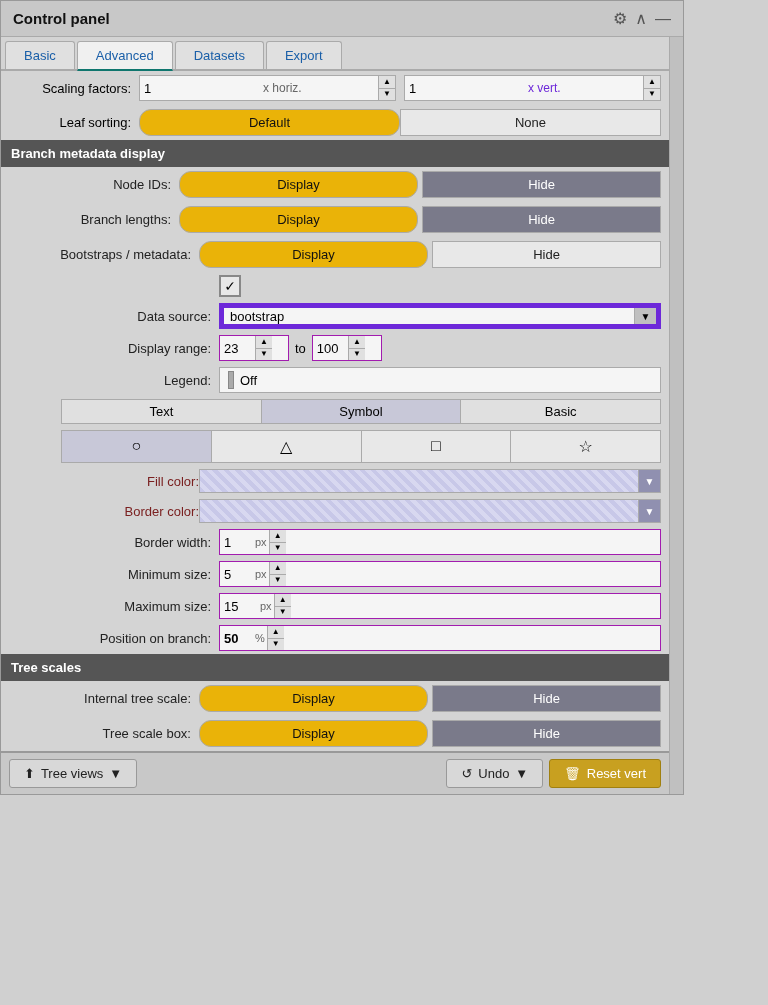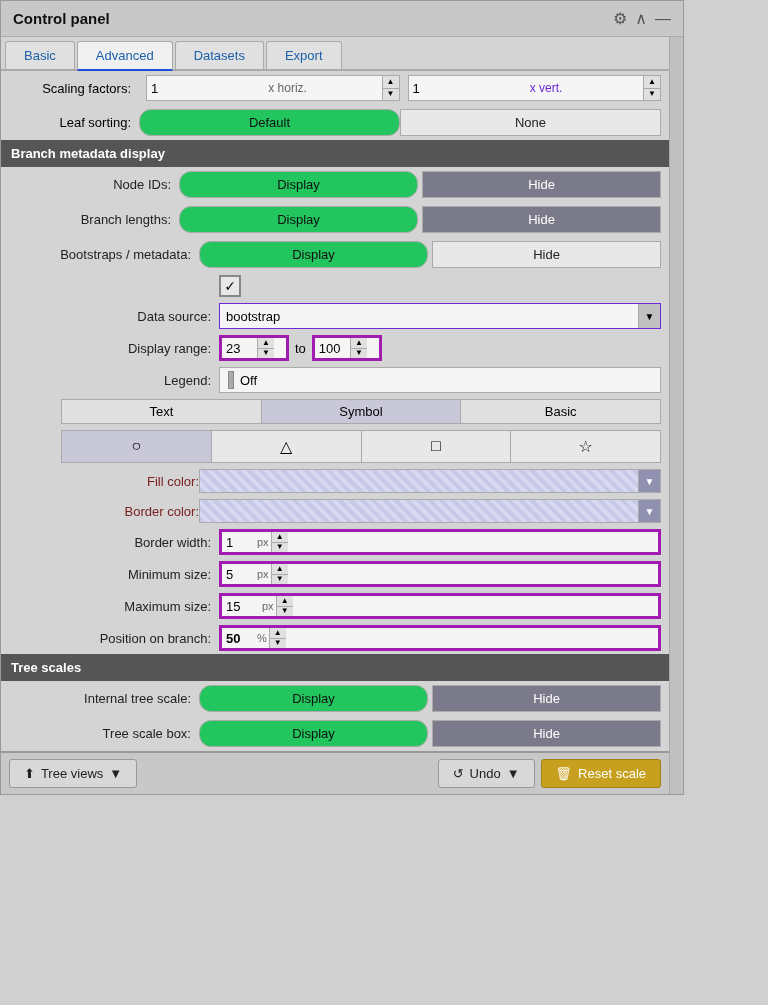--- a/index.html
+++ b/index.html
@@ -56,21 +56,21 @@
       border-bottom: none;
       background: #e0e0e0;
       color: #1a5fa8;
       cursor: pointer;
       font-size: 13px;
       border-radius: 3px 3px 0 0;
     }
     .tab.active {
       background: #f0f0f0;
       color: #1a5fa8;
-      border-bottom: 2px solid #1d4ed8;
+      border-bottom: 2px solid #0f766e;
       margin-bottom: -2px;
     }
 
     
     .panel-scroll {
       display: flex;
     }
     .panel-content {
       flex: 1;
       background: #d4d4d4;
@@ -110,21 +110,21 @@
       flex: 1;
       padding: 5px 0;
       text-align: center;
       border: 1px solid #aaa;
       cursor: pointer;
       font-size: 13px;
       background: #e8e8e8;
       color: #222;
     }
     .toggle-btn.active {
-      background: #22c55e;
+      background: #eab308;
       color: #111;
       border-radius: 12px;
     }
     .toggle-btn.dark-active {
       background: #7a7a8a;
       color: #fff;
     }
     .spinner-arrows {
       display: flex;
       flex-direction: column;
@@ -143,21 +143,21 @@
       justify-content: center;
       background: #e0e0e0;
     }
     .spinner-up { border-bottom: 1px solid #aaa; }
 
     
     .select-control {
       display: flex;
       align-items: center;
       background: #f5f5f5;
-      border: 1px solid #6d28d9;
+      border: 5px solid #6d28d9;
       height: 26px;
       flex: 1;
     }
     .select-control span {
       flex: 1;
       padding: 0 6px;
       font-size: 13px;
     }
     .select-arrow {
       width: 22px;
@@ -179,21 +179,20 @@
       padding: 6px 10px;
       font-size: 13px;
     }
 
     
     .scaling-row {
       display: flex;
       align-items: center;
       padding: 4px 8px;
       min-height: 32px;
-      gap: 7px;
     }
     .scaling-label {
       min-width: 130px;
       text-align: right;
       padding-right: 8px;
     }
     .scaling-controls {
       display: flex;
       gap: 8px;
       flex: 1;
@@ -342,21 +341,21 @@
       background: #aaa;
       margin-right: 6px;
       border: 1px solid #888;
     }
 
     
     .inline-spinner {
       display: flex;
       align-items: center;
       background: #f5f5f5;
-      border: 3px solid #a21caf;
+      border: 1px solid #a21caf;
       height: 26px;
       min-width: 70px;
     }
     .inline-spinner input {
       border: none;
       background: transparent;
       width: 35px;
       padding: 2px 4px;
       font-size: 13px;
       outline: none;
@@ -655,20 +654,20 @@
           <span>▼</span>
         </button>
         <div class="footer-spacer"></div>
         <button class="footer-btn">
           <span>↺</span>
           <span>Undo</span>
           <span>▼</span>
         </button>
         <button class="footer-btn gold">
           <span>🗑</span>
-          <span>Reset scale</span>
+          <span>Reset vert</span>
         </button>
       </div>
 
     </div>
     <div class="scroll-bar"></div>
   </div>
 </div>
 
 </body></html>

